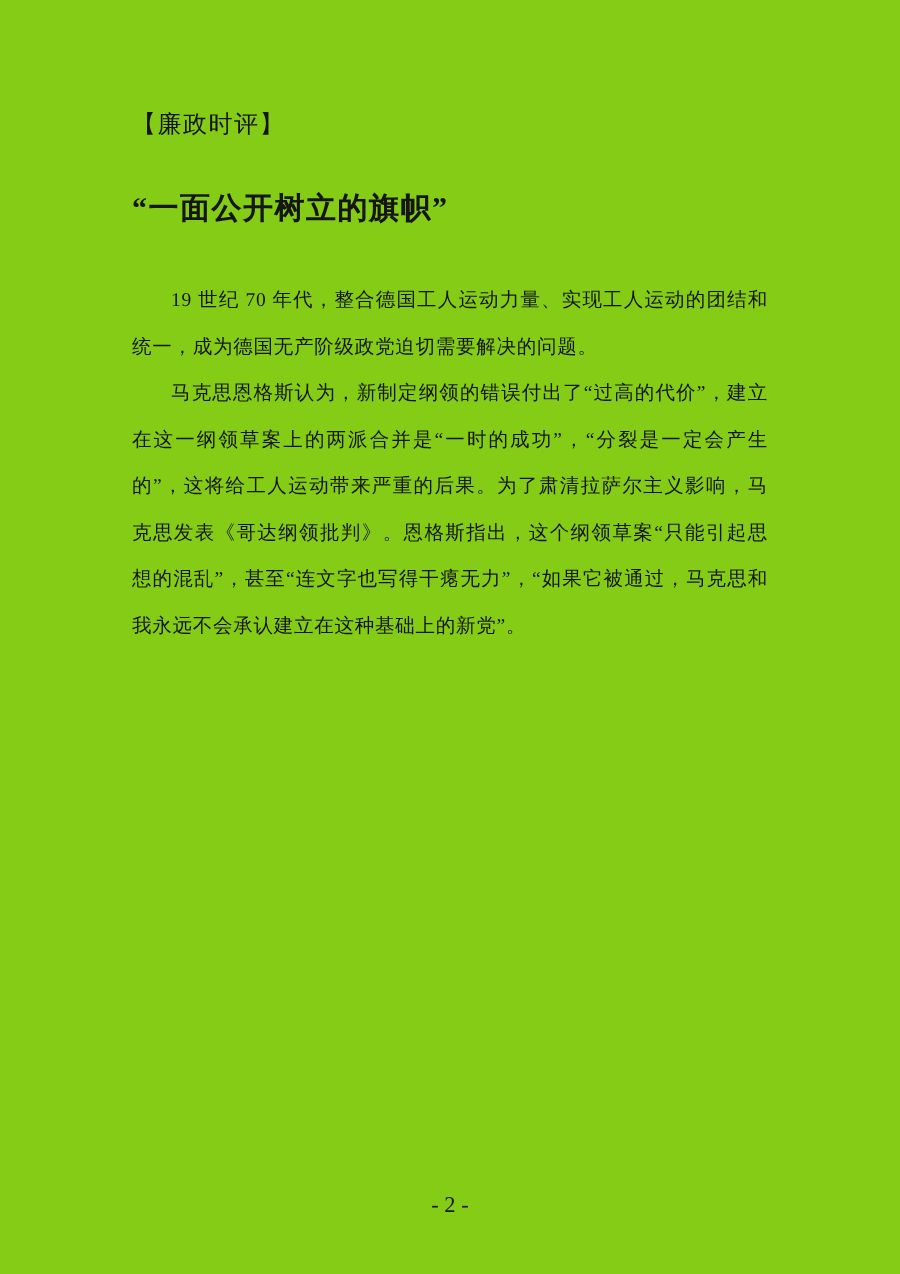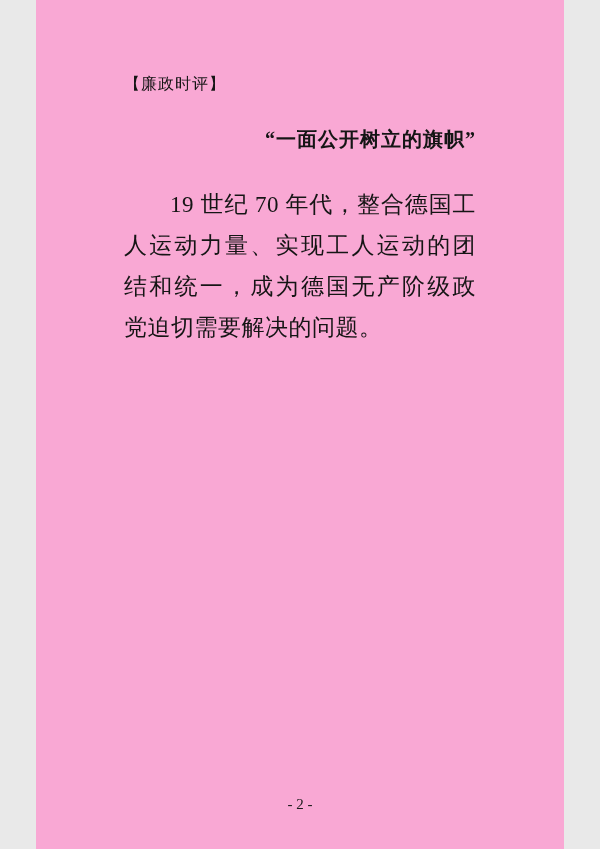--- a/index.html
+++ b/index.html
@@ -4,52 +4,52 @@
 <style>
   * { margin: 0; padding: 0; box-sizing: border-box; }
 
   html, body {
     background: #e9e9e9;
     font-family: "Liberation Serif", "DejaVu Serif", serif;
   }
 
   .doc-page {
     position: relative;
-    width: 528px;
+    width: 600px;
     height: 849px;
     margin: 0 auto;
-    background: #f9a8d4;
+    background: #84cc16;
     color: #151515;
     overflow: hidden;
   }
 
   .doc-content {
     padding: 74px 88px 0 88px;
   }
 
   .section-tag {
     font-size: 16px;
     letter-spacing: 1px;
     line-height: 20px;
     margin-bottom: 32px;
     font-weight: 500;
   }
 
   .doc-title {
     font-size: 20px;
     font-weight: bold;
-    text-align: right;
+    text-align: left;
     line-height: 26px;
     margin-bottom: 32px;
     letter-spacing: 1px;
   }
 
   .body-para {
-    font-size: 23px;
-    line-height: 41px;
+    font-size: 13px;
+    line-height: 31px;
     text-align: justify;
     text-indent: 2em;
     letter-spacing: 0.5px;
   }
 
   .page-footer {
     position: absolute;
     bottom: 36px;
     left: 0;
     width: 100%;
@@ -64,17 +64,18 @@
 <div class="doc-page">
   <div class="doc-content">
 
     <div class="section-tag">【廉政时评】</div>
 
     <h1 class="doc-title">“一面公开树立的旗帜”</h1>
 
     <p class="body-para">19 世纪 70 年代，整合德国工人运动力量、实现工人运动的团结和统一，成为德国无产阶级政党迫切需要解决的问题。</p>
 
 
+    <p class="body-para">马克思恩格斯认为，新制定纲领的错误付出了“过高的代价”，建立在这一纲领草案上的两派合并是“一时的成功”，“分裂是一定会产生的”，这将给工人运动带来严重的后果。为了肃清拉萨尔主义影响，马克思发表《哥达纲领批判》。恩格斯指出，这个纲领草案“只能引起思想的混乱”，甚至“连文字也写得干瘪无力”，“如果它被通过，马克思和我永远不会承认建立在这种基础上的新党”。</p>
 
   </div>
 
   <div class="page-footer">- 2 -</div>
 </div>
 
 </body></html>

